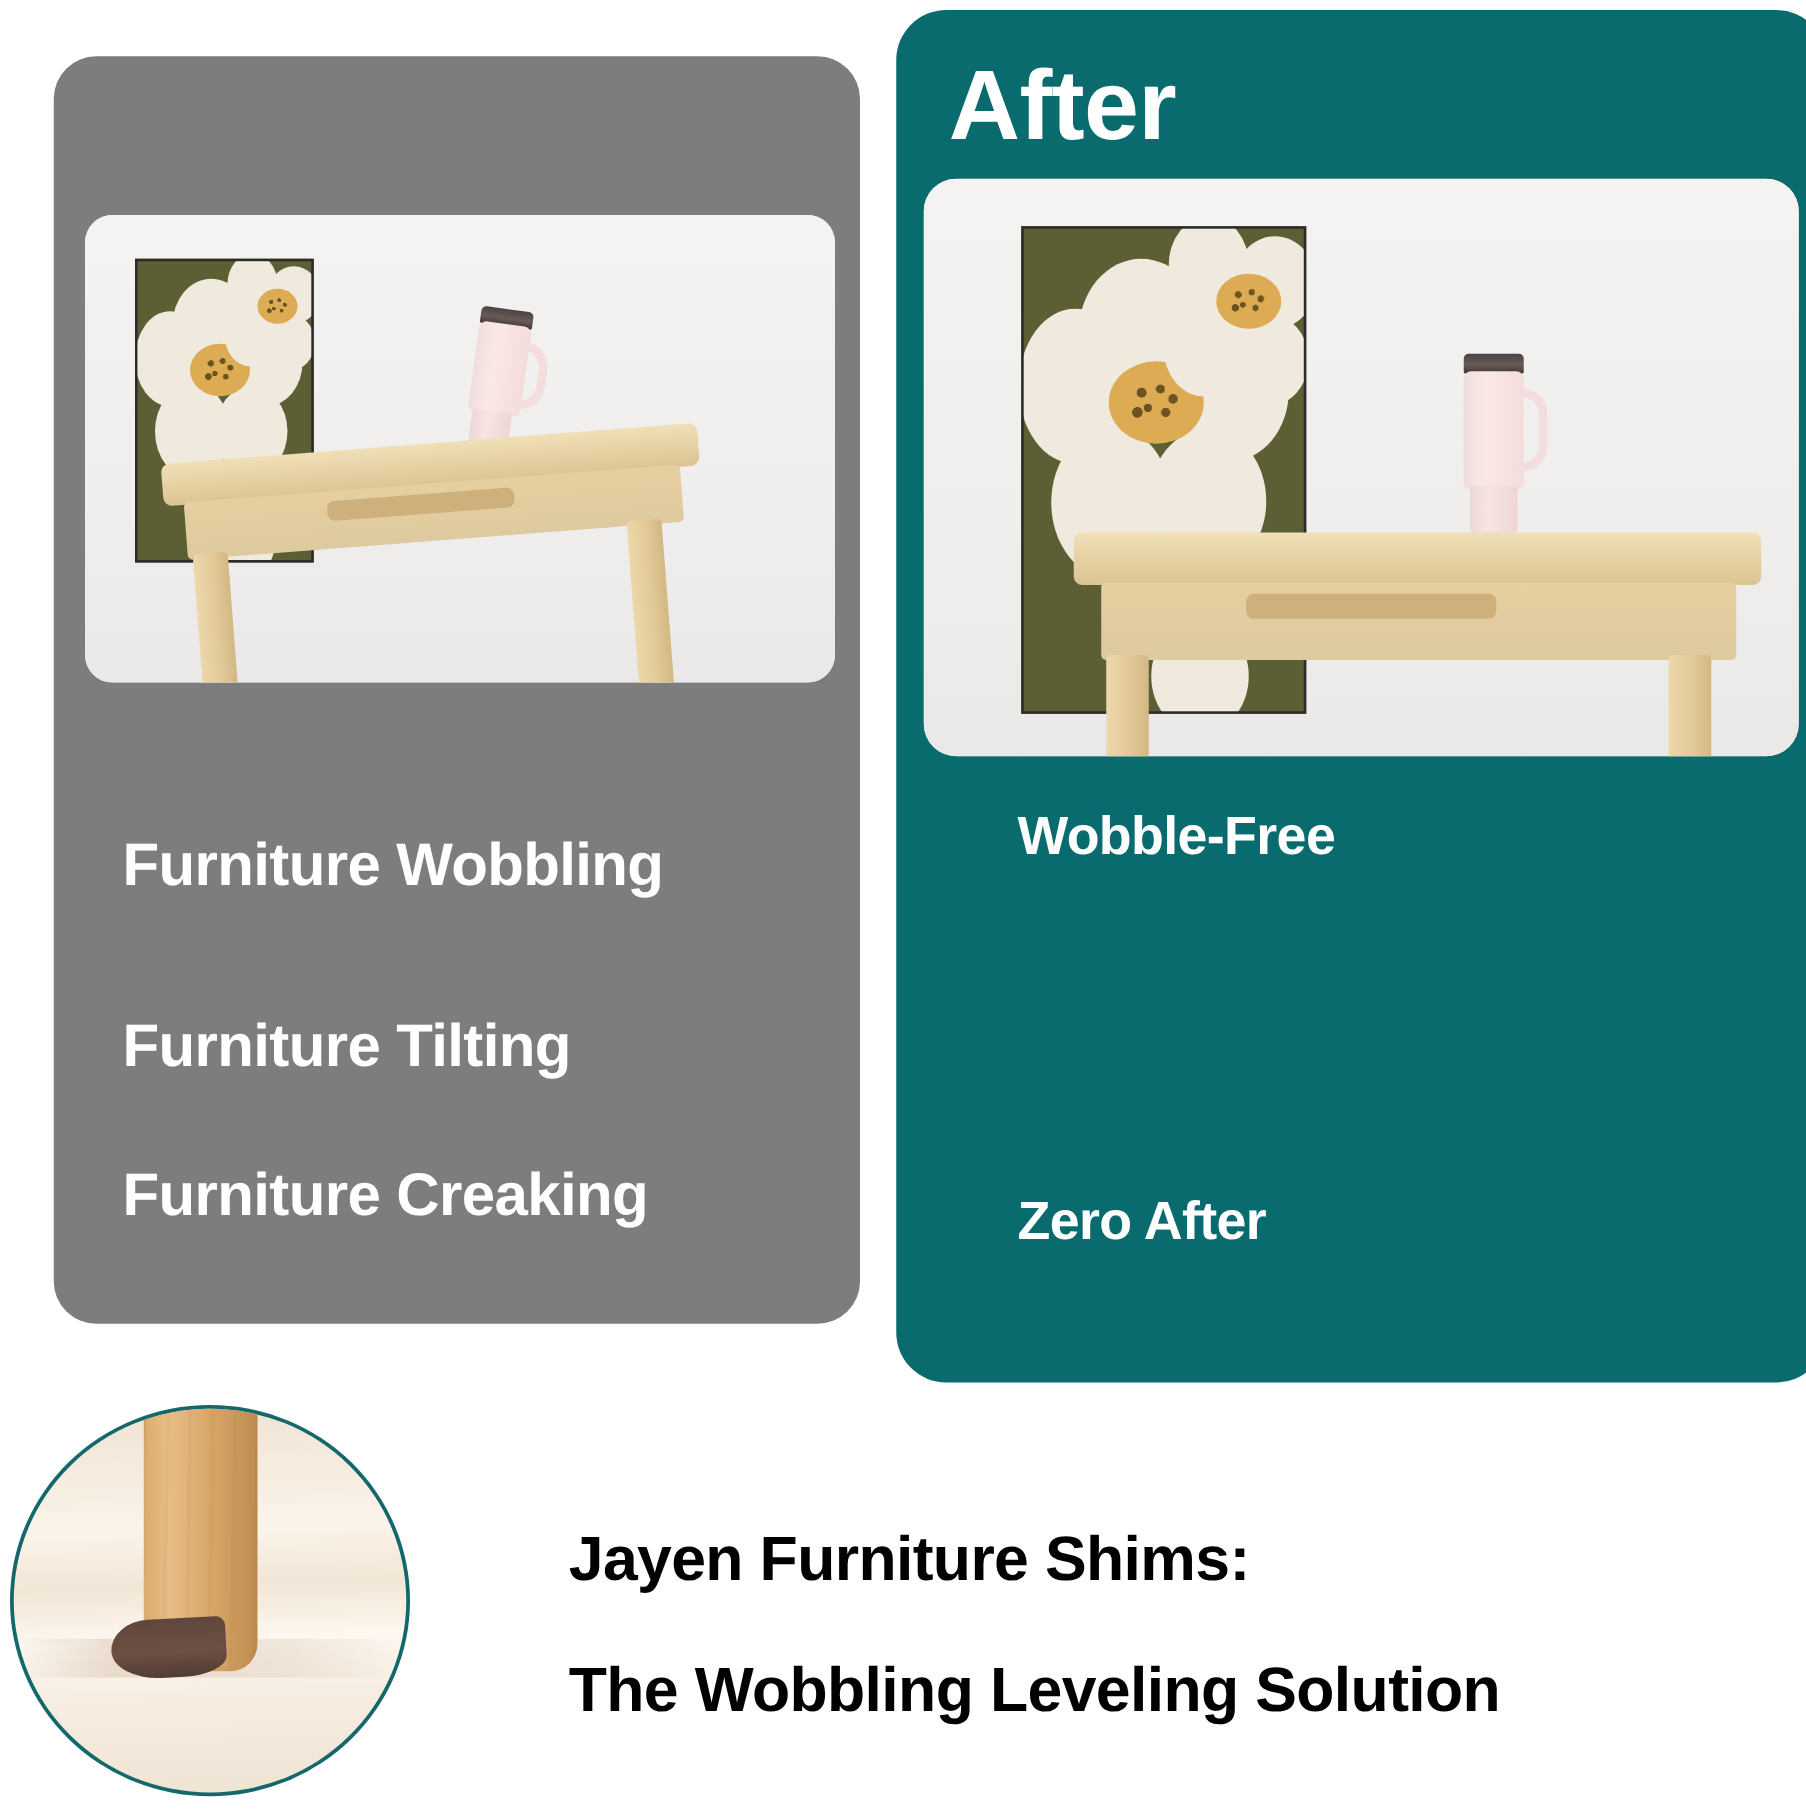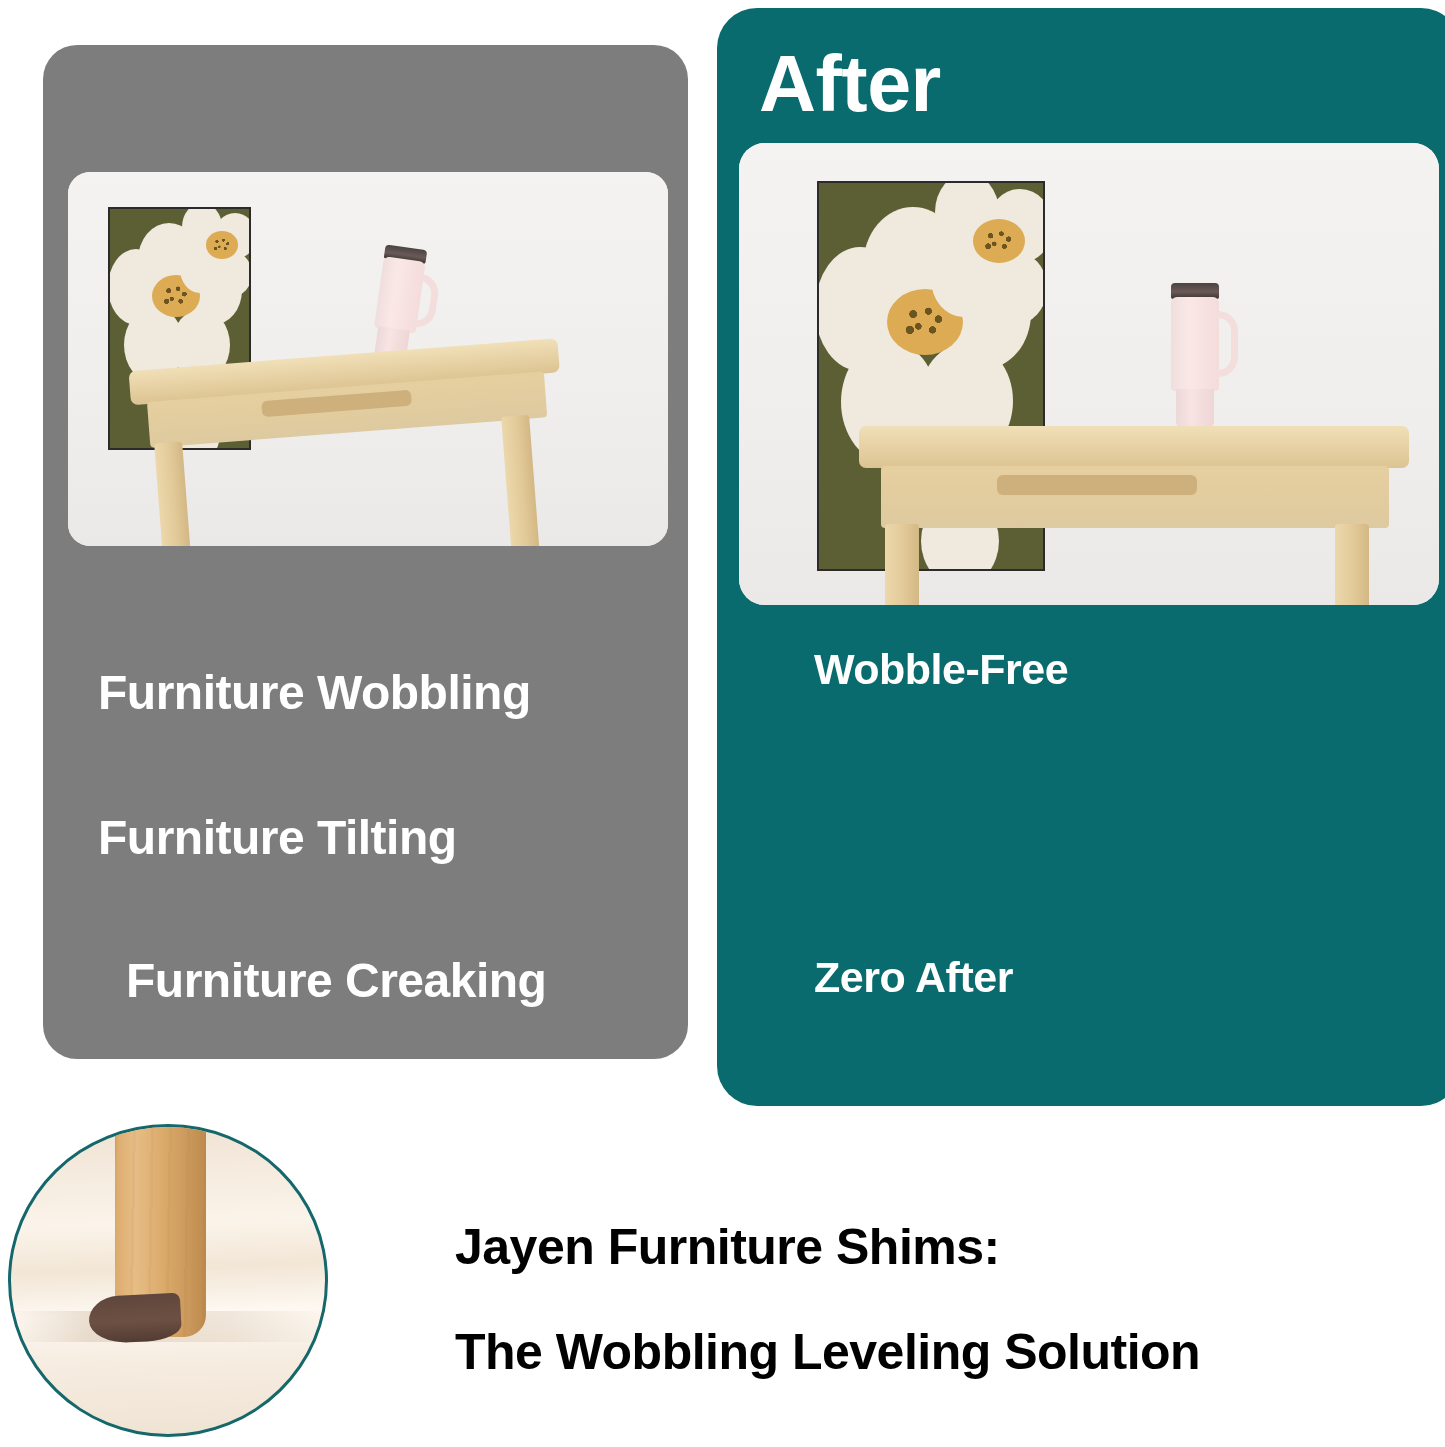--- a/index.html
+++ b/index.html
@@ -166,21 +166,21 @@
   .feature {
     position: absolute;
     color: #ffffff;
     font-weight: bold;
     white-space: nowrap;
     letter-spacing: -0.5px;
   }
   .before-feature { font-size: 48px; left: 55px; }
   #bf-0 { top: 620px; }
   #bf-1 { top: 765px; }
-  #bf-2 { top: 908px; margin-left: 28px; }
+  #bf-2 { top: 884px; }
 
   .after-feature { font-size: 43px; left: 97px; text-align: right; }
   #af-0 { top: 637px; }
   #af-1 { top: 795px; }
   #af-2 { top: 945px; }
 
   
   #shim-circle {
     position: absolute;
     left: 8px;

